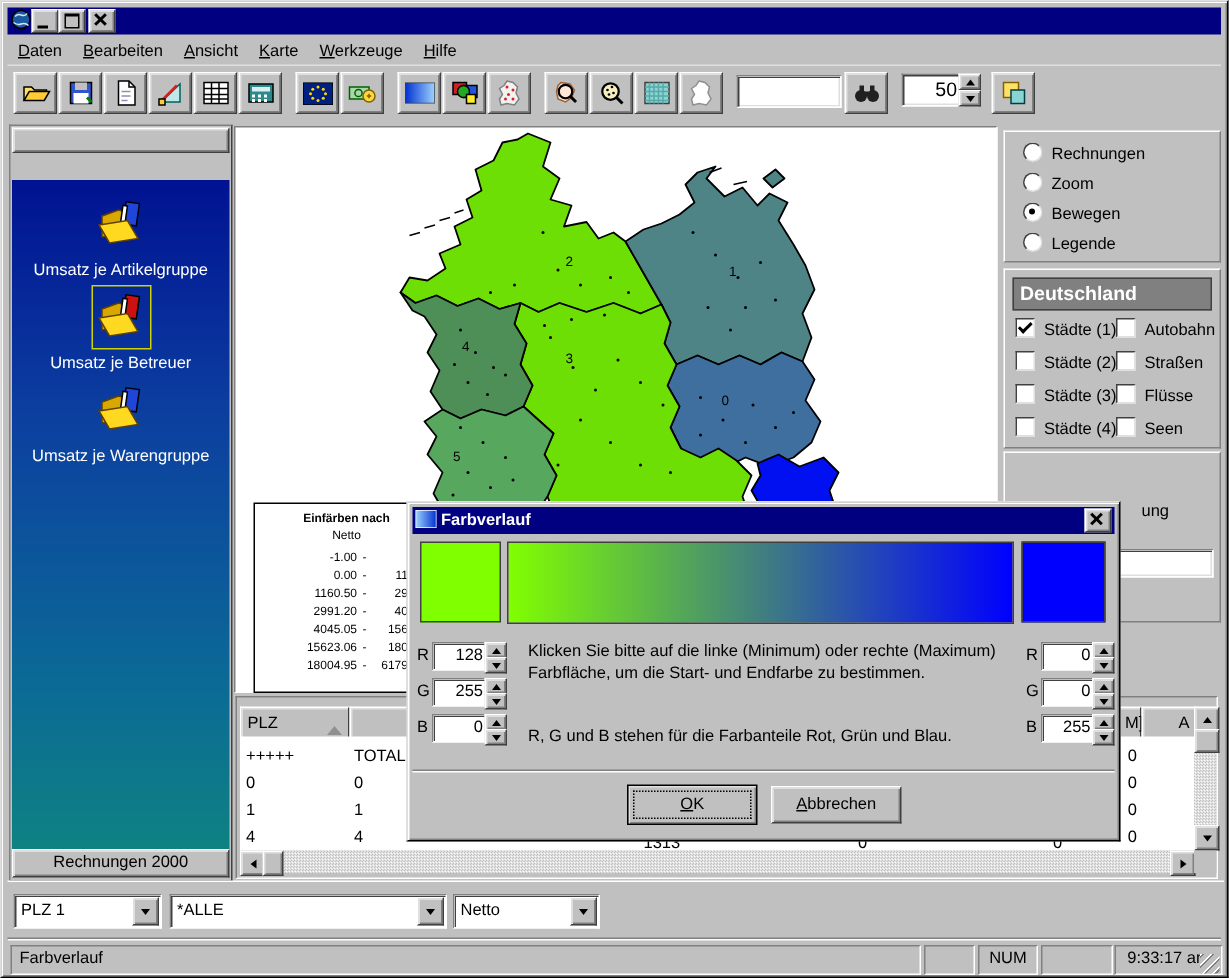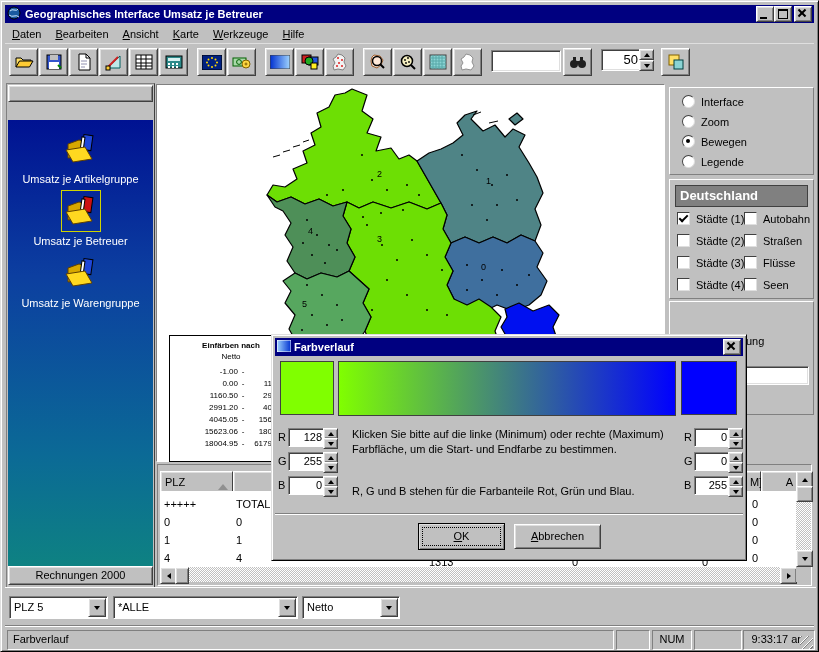--- a/index.html
+++ b/index.html
@@ -104,21 +104,20 @@
 
 <div class="window">
 
   <div class="abs titlebar">
     <span>
       <svg width="14" height="14" viewBox="0 0 14 14">
           <circle cx="7" cy="7" r="6" fill="#1a5aa0" stroke="#000"></circle>
           <path d="M3 5 q2 -2 4 -1 q3 1 4 -1 M2 9 q3 2 5 1 q3 -1 5 1" stroke="#cfe8ff" fill="none"></path>
         </svg>
     </span>
-    <span class="titletext">Geographisches Interface Umsatz je Betreuer</span>
     <span class="tbtn btn3d minb"></span>
     <span class="tbtn btn3d maxb"></span>
     <span class="tbtn btn3d xbtn" style="margin-left:2px;"></span>
   </div>
 
   <div class="abs menubar">
     <span class="menu-item">Daten</span>
     <span class="menu-item">Bearbeiten</span>
     <span class="menu-item">Ansicht</span>
     <span class="menu-item">Karte</span>
@@ -470,40 +469,40 @@
         </div>
       <div class="lg-row">
           <span class="lg-a">18004.95</span>
           <span class="lg-d">-</span>
           <span class="lg-b">617921.05</span>
         </div>
     </div>
   </div>
 
   <div class="abs frame" style="left:668px;top:86px;width:143px;height:86px;">
-    <div class="abs" style="left:12px;top:7px;"><span class="radio"></span><span class="row-lab">Interface</span></div>
+    <div class="abs" style="left:12px;top:7px;"><span class="radio"></span><span class="row-lab">Rechnungen</span></div>
     <div class="abs" style="left:12px;top:27px;"><span class="radio"></span><span class="row-lab">Zoom</span></div>
     <div class="abs" style="left:12px;top:47px;"><span class="radio on"></span><span class="row-lab">Bewegen</span></div>
     <div class="abs" style="left:12px;top:67px;"><span class="radio"></span><span class="row-lab">Legende</span></div>
   </div>
 
   <div class="abs frame" style="left:668px;top:178px;width:143px;height:118px;">
     <div class="rp-title abs" style="left:5px;top:5px;right:5px;">Deutschland</div>
     <div class="abs" style="left:7px;top:32px;"><span class="cb on"></span><span class="row-lab">Städte (1)</span></div>
     <div class="abs" style="left:74px;top:32px;"><span class="cb"></span><span class="row-lab">Autobahn</span></div>
     <div class="abs" style="left:7px;top:54px;"><span class="cb"></span><span class="row-lab">Städte (2)</span></div>
     <div class="abs" style="left:74px;top:54px;"><span class="cb"></span><span class="row-lab">Straßen</span></div>
     <div class="abs" style="left:7px;top:76px;"><span class="cb"></span><span class="row-lab">Städte (3)</span></div>
     <div class="abs" style="left:74px;top:76px;"><span class="cb"></span><span class="row-lab">Flüsse</span></div>
     <div class="abs" style="left:7px;top:98px;"><span class="cb"></span><span class="row-lab">Städte (4)</span></div>
     <div class="abs" style="left:74px;top:98px;"><span class="cb"></span><span class="row-lab">Seen</span></div>
   </div>
 
   <div class="abs frame" style="left:668px;top:300px;width:143px;height:112px;">
-    <span class="abs" style="left:76px;top:33px;">ung</span>
+    <span class="abs" style="left:76px;top:33px;padding-left:15px;">ung</span>
     <input class="abs sunk" style="left: 8px; top: 64px; width: 125px; height: 15px; border-width: 1px; font: 11px &quot;Liberation Sans&quot;, sans-serif;" value="">
   </div>
 
   <div class="abs grid">
     <div class="hcell" style="left:2px;width:63px;"><span>PLZ</span><span style="position:absolute;right:4px;top:7px;width:0;height:0;border:5px solid transparent;border-bottom:6px solid #909090;"></span></div>
     <div class="hcell" style="left:75px;width:504px;"></div>
     <div class="hcell" style="left:587px;width:6px;text-align:right;"><span>M]</span></div>
     <div class="hcell" style="left:603px;width:27px;text-align:right;"><span>A</span></div>
     <div class="tbody">
       <div class="trow" style="top:6px;">
@@ -540,21 +539,21 @@
     <div class="sc track" style="left:2px;top:102px;width:636px;height:15px;">
       <span class="sbtn btn3d ar lf" style="left:0;top:0;"></span>
       <span class="sbtn btn3d" style="left:15px;top:0;width:12px;"></span>
       <span class="sbtn btn3d ar rt" style="left:620px;top:0;"></span>
     </div>
     <div class="sc" style="left:638px;top:102px;width:15px;height:15px;"></div>
   </div>
 
   <div class="abs" style="left:4px;top:586px;width:811px;height:38px;border-top:1px solid #fff;">
     <div class="combo" style="left:4px;top:8px;width:97px;">
-      <span class="val">PLZ 5</span>
+      <span class="val">PLZ 1</span>
       <span class="drop btn3d ar dn"></span>
     </div>
     <div class="combo" style="left:108px;top:8px;width:183px;">
       <span class="val">*ALLE</span>
       <span class="drop btn3d ar dn"></span>
     </div>
     <div class="combo" style="left:297px;top:8px;width:96px;">
       <span class="val">Netto</span>
       <span class="drop btn3d ar dn"></span>
     </div>

